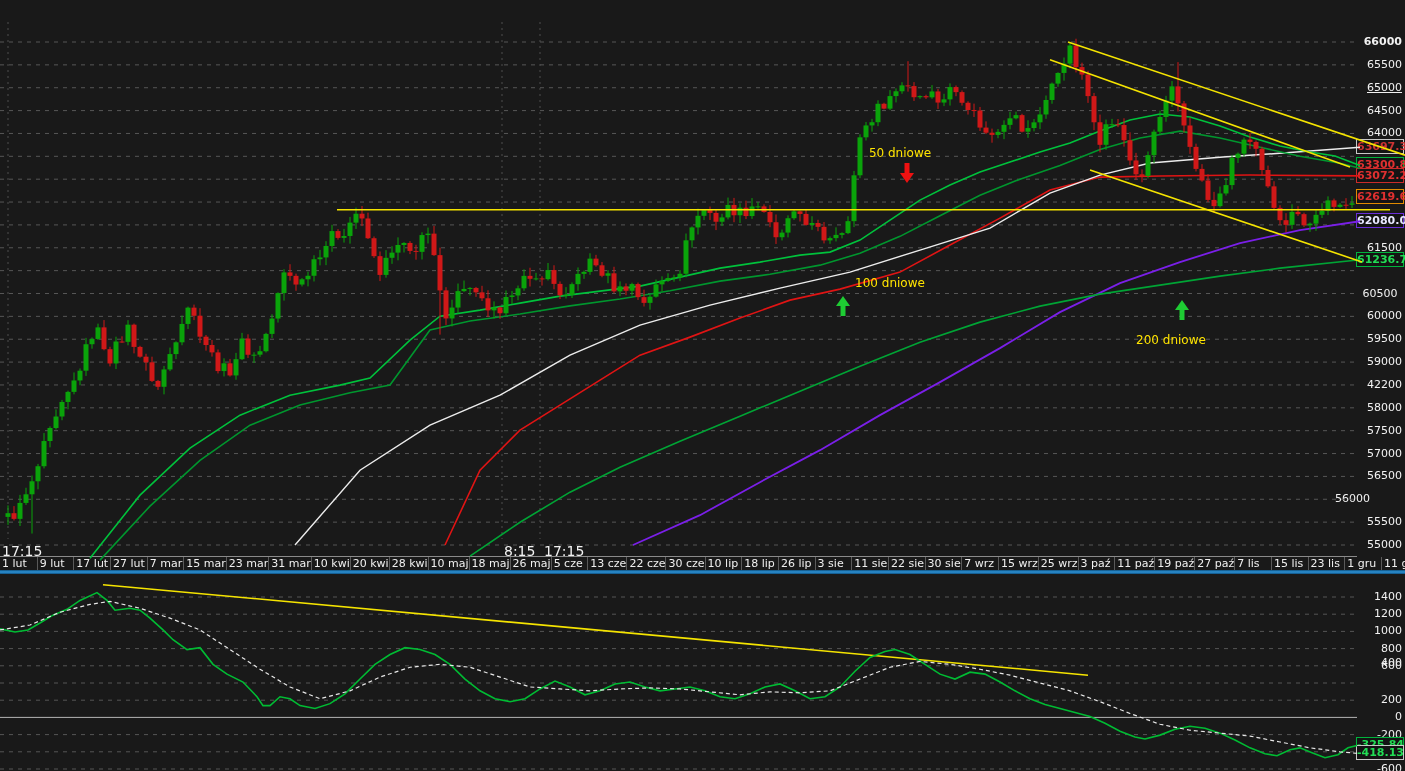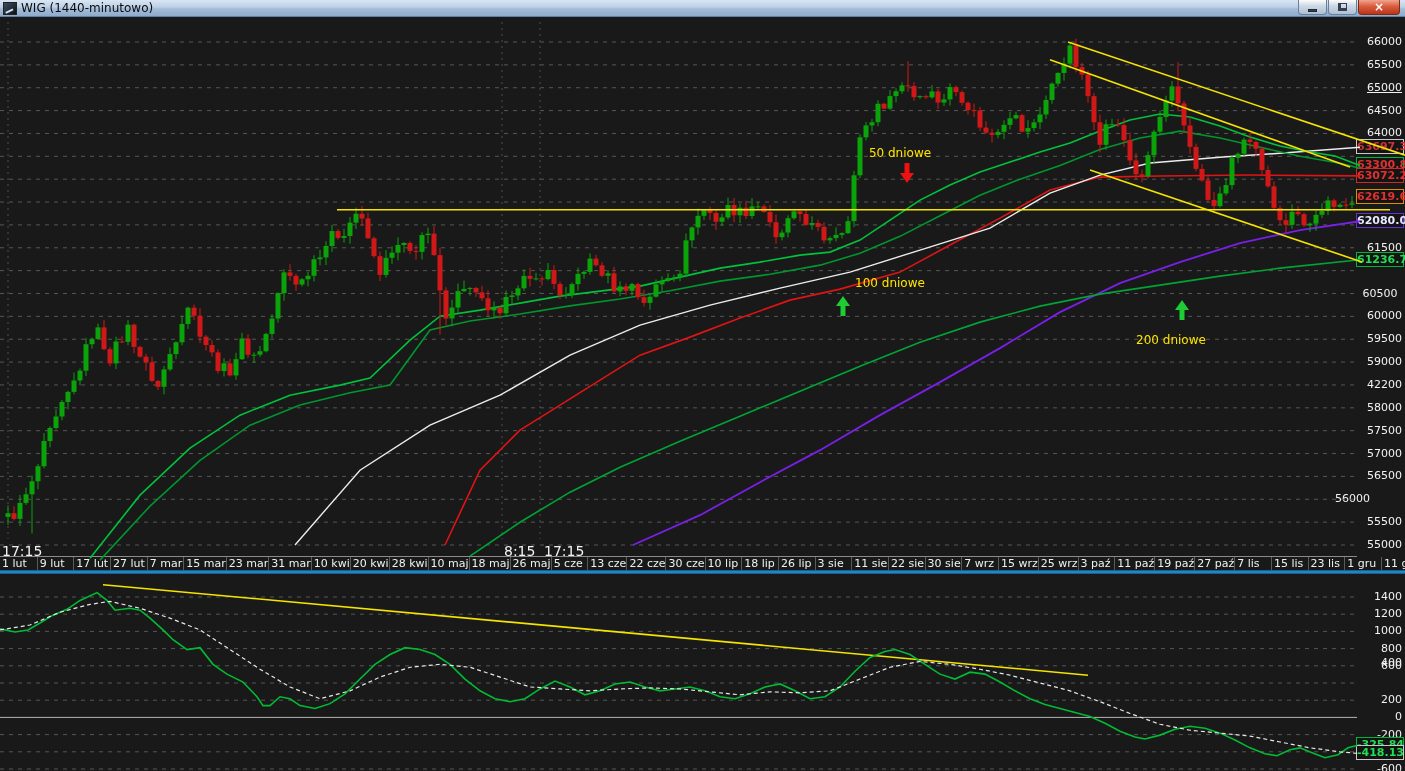--- a/index.html
+++ b/index.html
@@ -33,35 +33,20 @@
   .date-cell:first-child{border-left:none;}
   .blue-sep{position:absolute;left:0;top:553px;width:1405px;height:4px;
     background:linear-gradient(#0d4f7d,#2f94d8 50%,#0d4f7d);z-index:2;}
   .price-box{position:absolute;height:15px;width:48px;left:1356px;background:#141414;
     font-size:11px;font-weight:bold;text-align:center;line-height:13px;z-index:3;}
 </style>
 </head>
 <body>
 
 <div class="window">
-  <div class="titlebar">
-    <div class="app-icon"></div>
-    <div class="title">WIG (1440-minutowo)</div>
-    <div class="win-buttons">
-      <div class="wbtn">
-          <span class="glyph-min"></span>
-        </div>
-      <div class="wbtn">
-          <span class="glyph-max"></span>
-        </div>
-      <div class="wbtn close">
-          <span>×</span>
-        </div>
-    </div>
-  </div>
 
   <div class="chart-root">
     <div id="session-layer">
         <div class="session-time" style="left: 2px; top: 526px;">17:15</div>
         <div class="session-time" style="left: 504px; top: 526px; text-align: right;">8:15</div>
         <div class="session-time" style="left: 544px; top: 526px;">17:15</div>
       </div>
     <div class="date-row" id="date-row">
         <div class="date-cell">1 lut</div>
         <div class="date-cell">9 lut</div>
@@ -96,21 +81,21 @@
         <div class="date-cell">19 paź</div>
         <div class="date-cell">27 paź</div>
         <div class="date-cell">7 lis</div>
         <div class="date-cell">15 lis</div>
         <div class="date-cell">23 lis</div>
         <div class="date-cell">1 gru</div>
         <div class="date-cell">11 gru</div>
       </div>
     <div class="blue-sep"></div>
     <div id="ylabel-layer">
-        <div class="axis-label" style="left: 1358px; top: 19px;">66000</div>
+        <div class="axis-label" style="left: 1358px; top: 19px; font-weight: bold;">66000</div>
         <div class="axis-label" style="left: 1358px; top: 41.8636px;">65500</div>
         <div class="axis-label" style="left: 1358px; top: 64.7273px; text-decoration: underline;">65000</div>
         <div class="axis-label" style="left: 1358px; top: 87.5909px;">64500</div>
         <div class="axis-label" style="left: 1358px; top: 110.455px;">64000</div>
         <div class="axis-label" style="left: 1358px; top: 224.773px;">61500</div>
         <div class="axis-label" style="left: 1358px; top: 270.5px; text-align: center;">60500</div>
         <div class="axis-label" style="left: 1358px; top: 293.364px;">60000</div>
         <div class="axis-label" style="left: 1358px; top: 316.227px;">59500</div>
         <div class="axis-label" style="left: 1358px; top: 339.091px;">59000</div>
         <div class="axis-label" style="left: 1358px; top: 361.955px;">42200</div>

